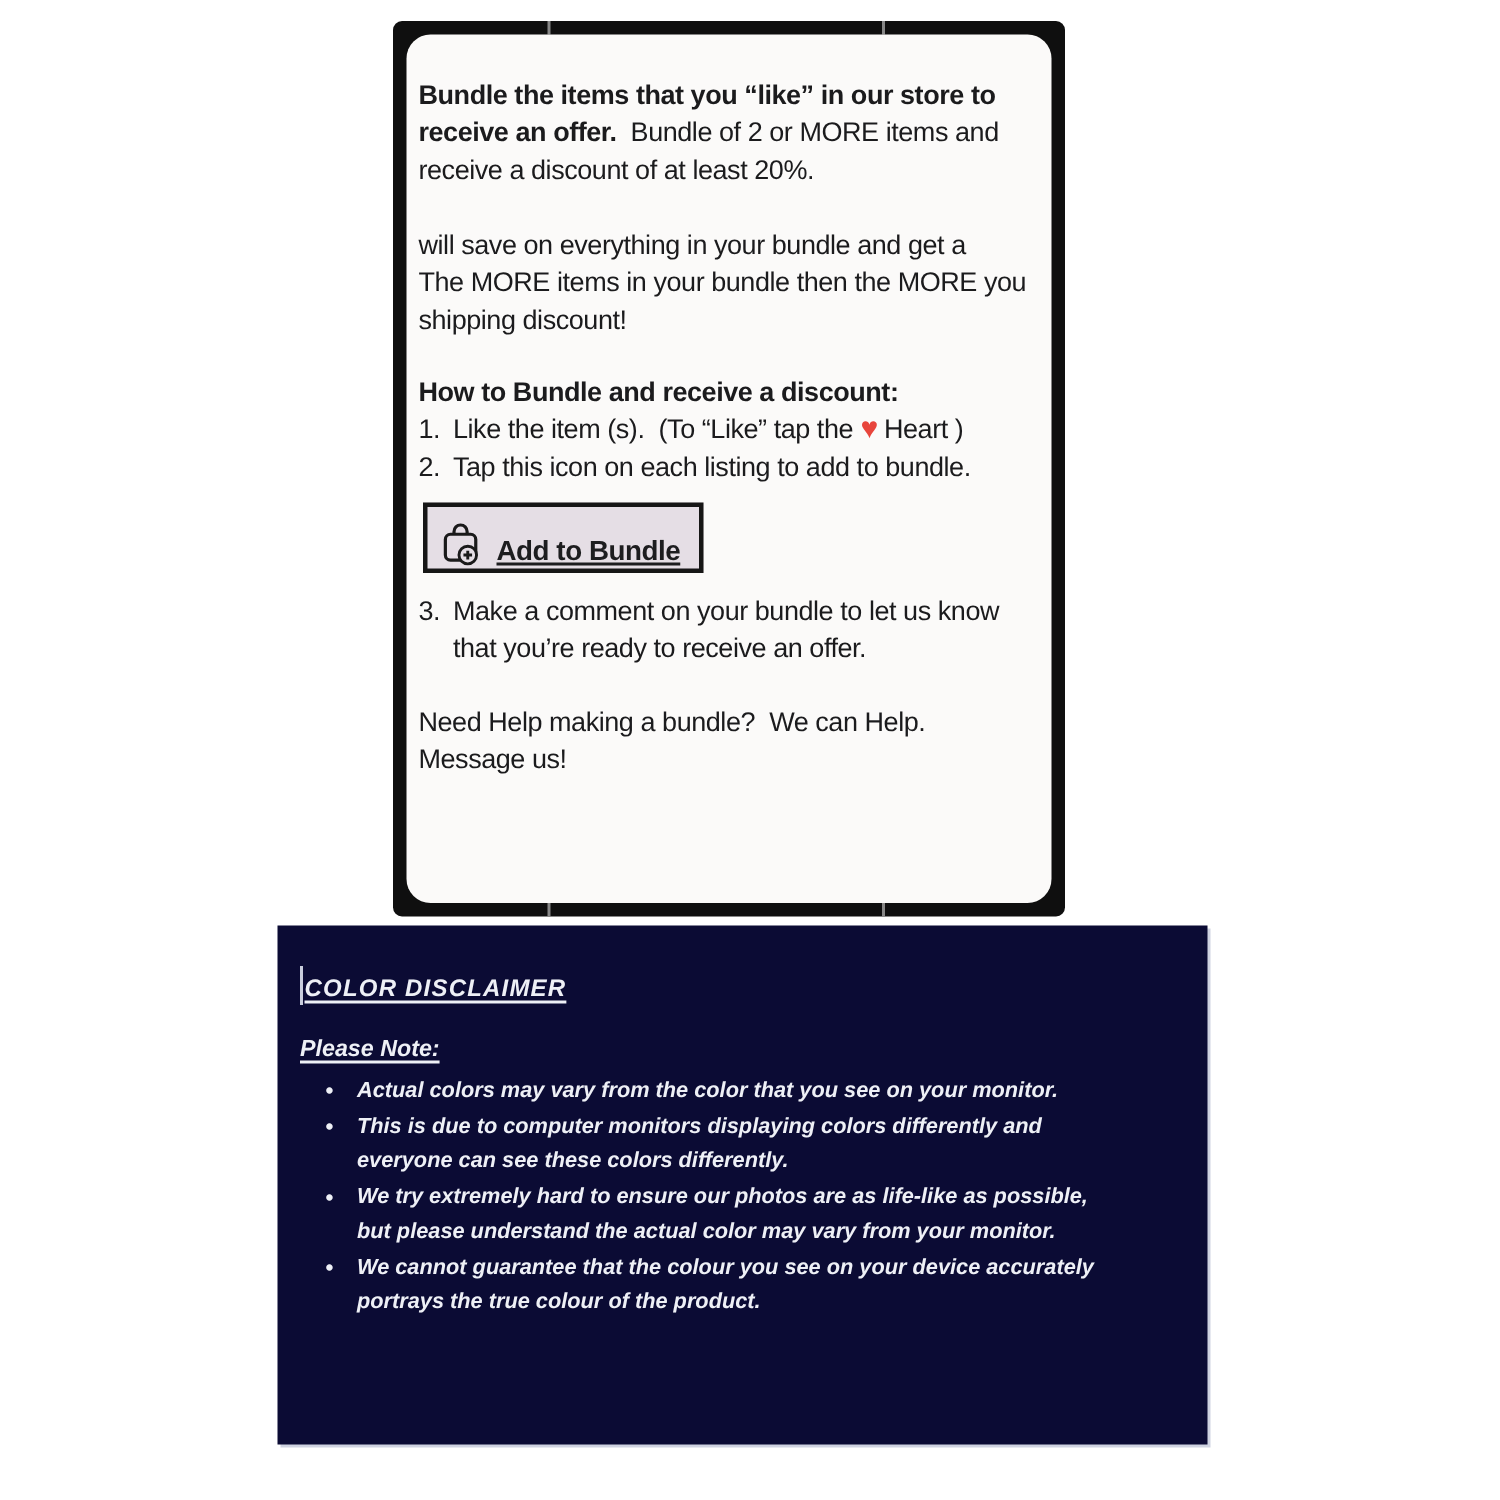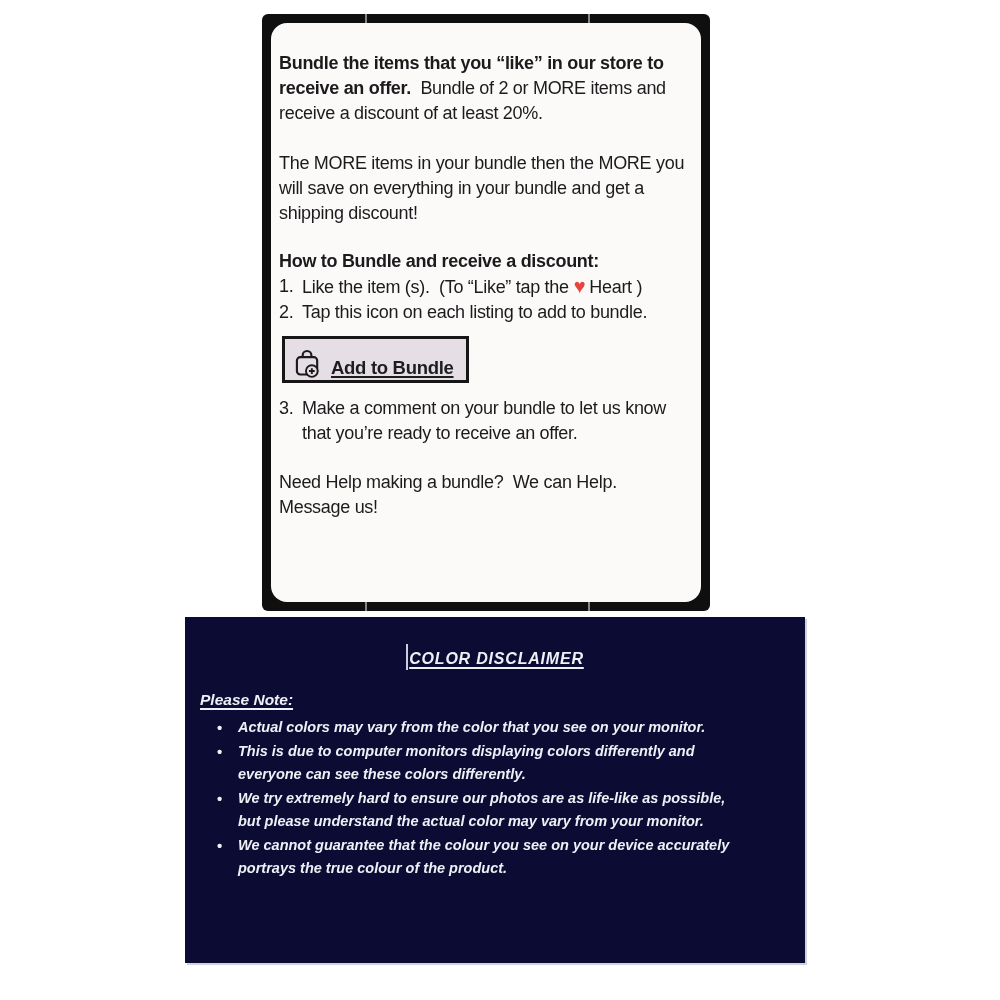--- a/index.html
+++ b/index.html
@@ -64,21 +64,21 @@
   
   .disclaimer {
     position: absolute; left: 185px; top: 617px;
     width: 620px; height: 346px;
     background: #0b0b34;
     box-shadow: 2px 2px 0 rgba(168,174,200,0.55);
     color: #eef0f6;
     font-style: italic; font-weight: bold;
     padding: 27px 15px 0 15px;
   }
-  .disc-title-row { text-align: center; font-size: 16px; letter-spacing: 0.8px; white-space: nowrap; }
+  .disc-title-row { text-align: left; font-size: 16px; letter-spacing: 0.8px; white-space: nowrap; }
   .disc-title {
     text-decoration: underline; text-decoration-thickness: 2px; text-underline-offset: 3px;
   }
   .cursor-bar {
     display: inline-block; width: 2px; height: 26px;
     background: #c9cddd; vertical-align: -6px; margin-right: 1px;
   }
   .note-label {
     display: inline-block; margin-top: 21px; font-size: 15.5px;
     text-decoration: underline; text-decoration-thickness: 2px; text-underline-offset: 3px;
@@ -103,22 +103,22 @@
     <div class="card-inner">
 
 
       <div class="intro">
         <div class="line bold">Bundle the items that you “like” in our store to</div>
         <div class="line"><span class="bold">receive an offer.</span><span>&nbsp; Bundle of 2 or MORE items and</span></div>
         <div class="line">receive a discount of at least 20%.</div>
       </div>
 
       <div class="more-para">
+        <div class="line">will save on everything in your bundle and get a</div>
         <div class="line">The MORE items in your bundle then the MORE you</div>
-        <div class="line">will save on everything in your bundle and get a</div>
         <div class="line">shipping discount!</div>
       </div>
 
       <div class="how-heading">How to Bundle and receive a discount:</div>
 
       <div class="step">
         <span class="step-num">1.</span>
         <span class="line"><span>Like the item (s).&nbsp; (To “Like” tap the</span><span class="heart">♥</span><span>Heart )</span></span>
       </div>
 

